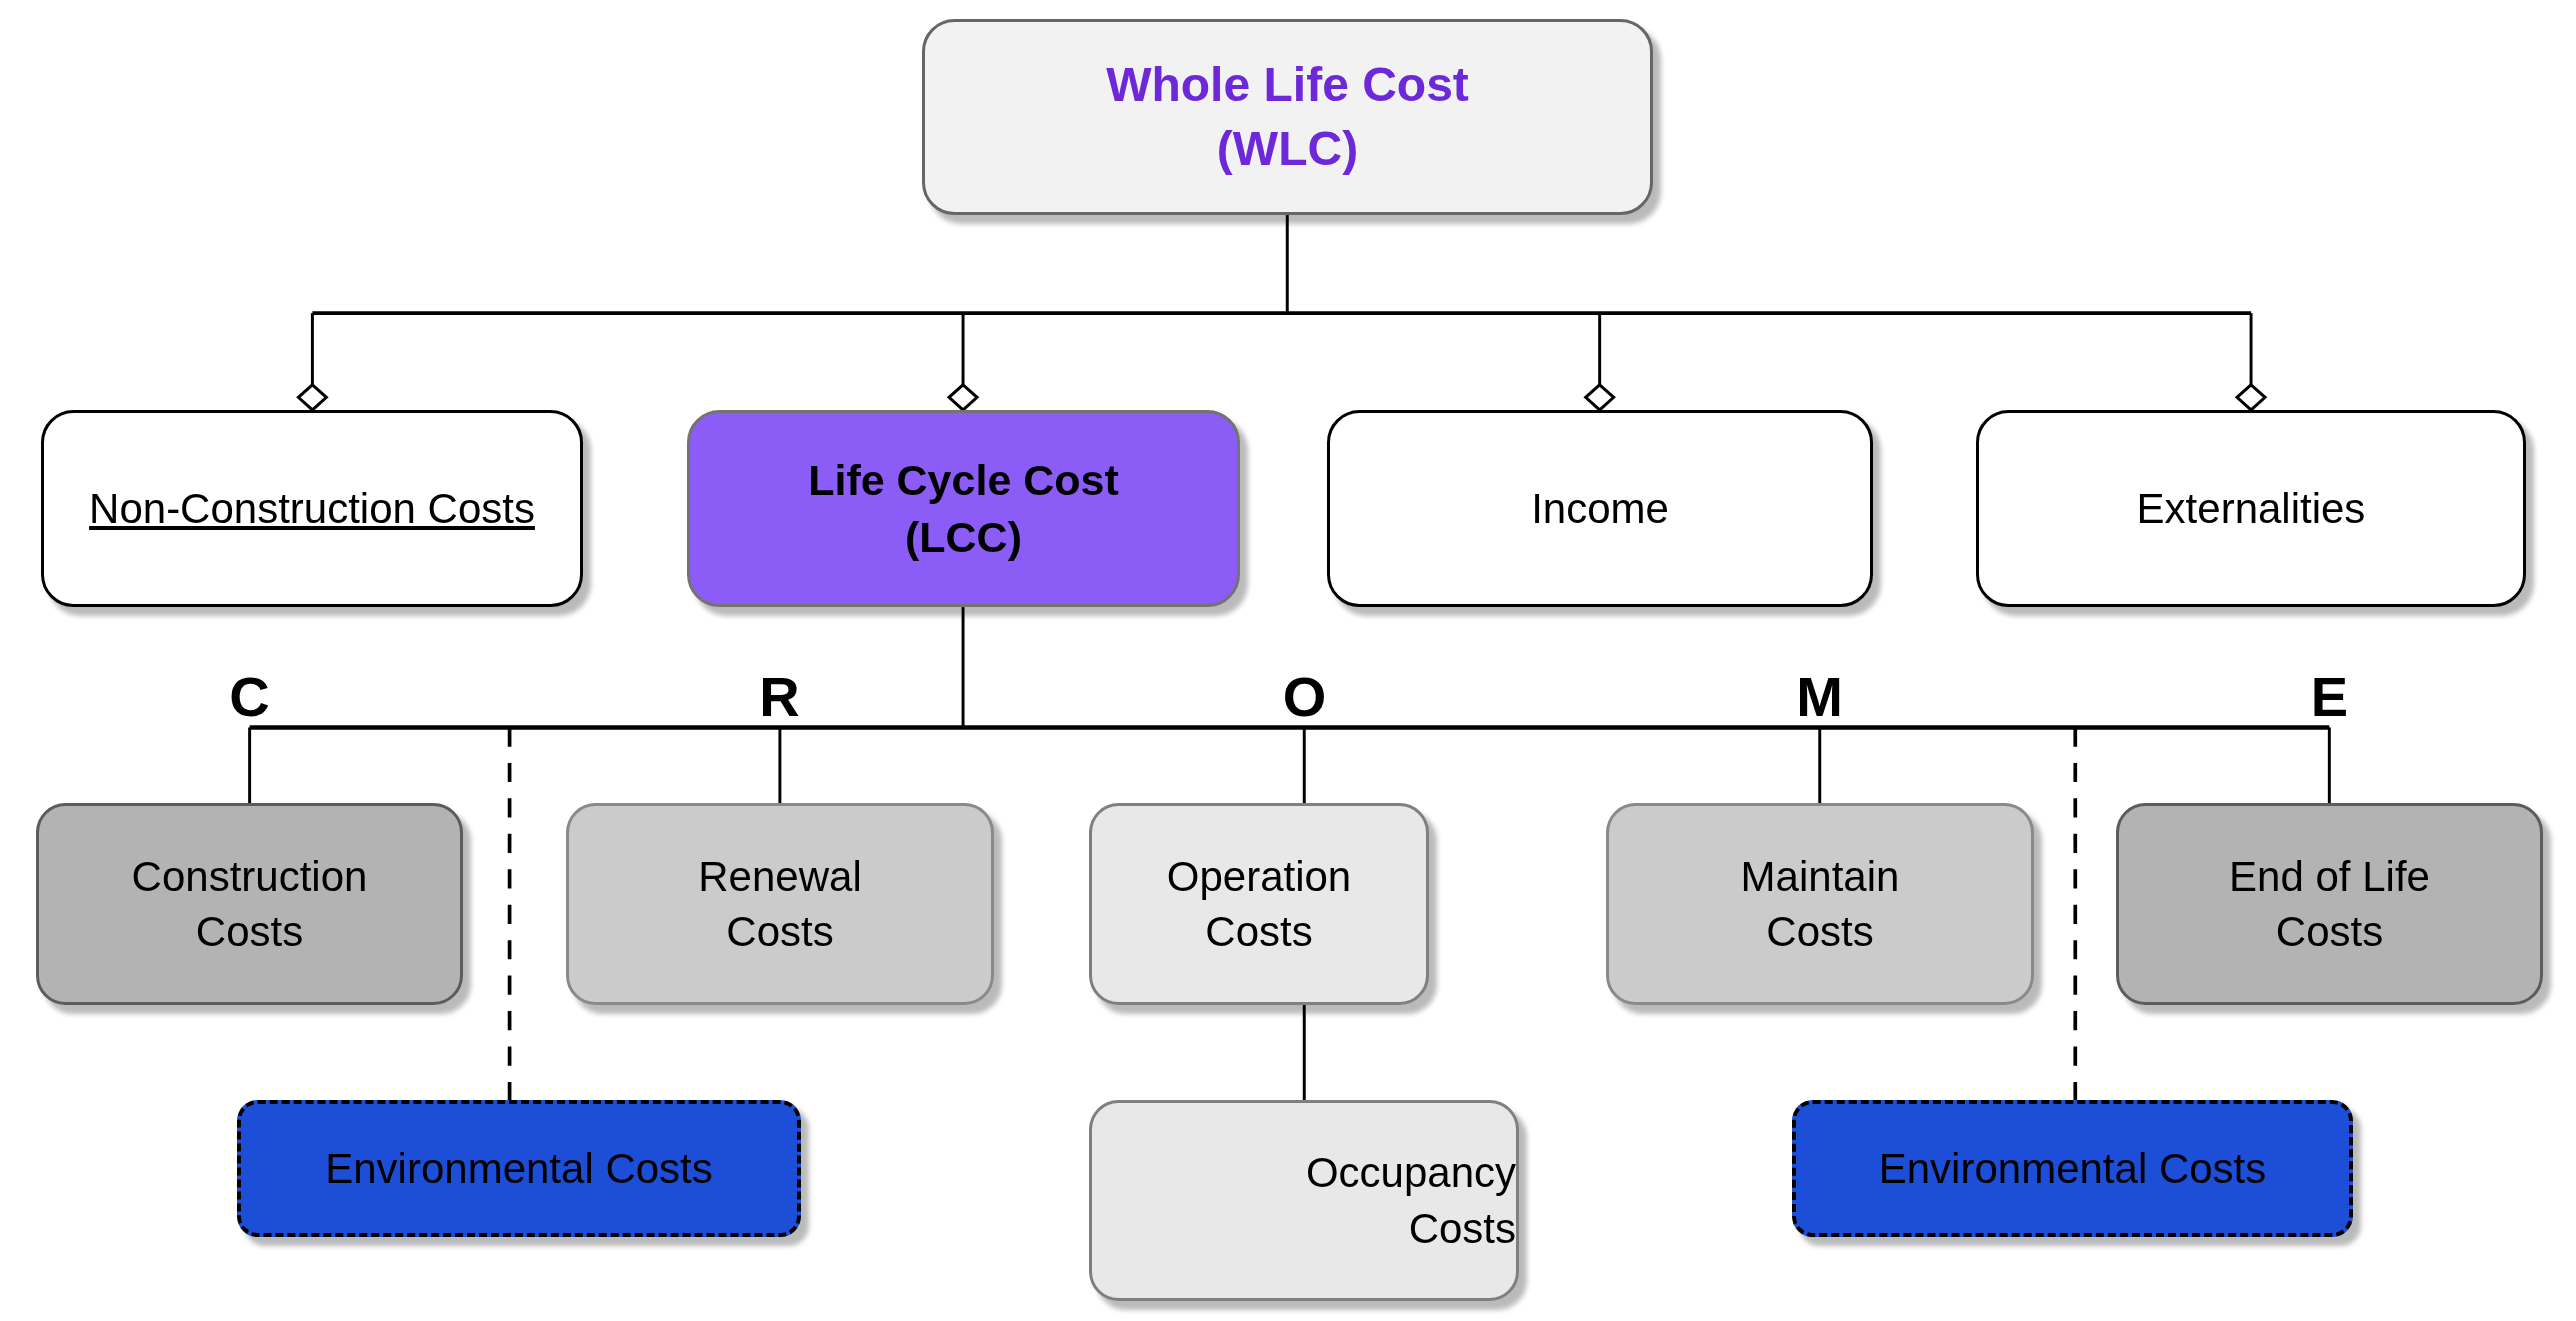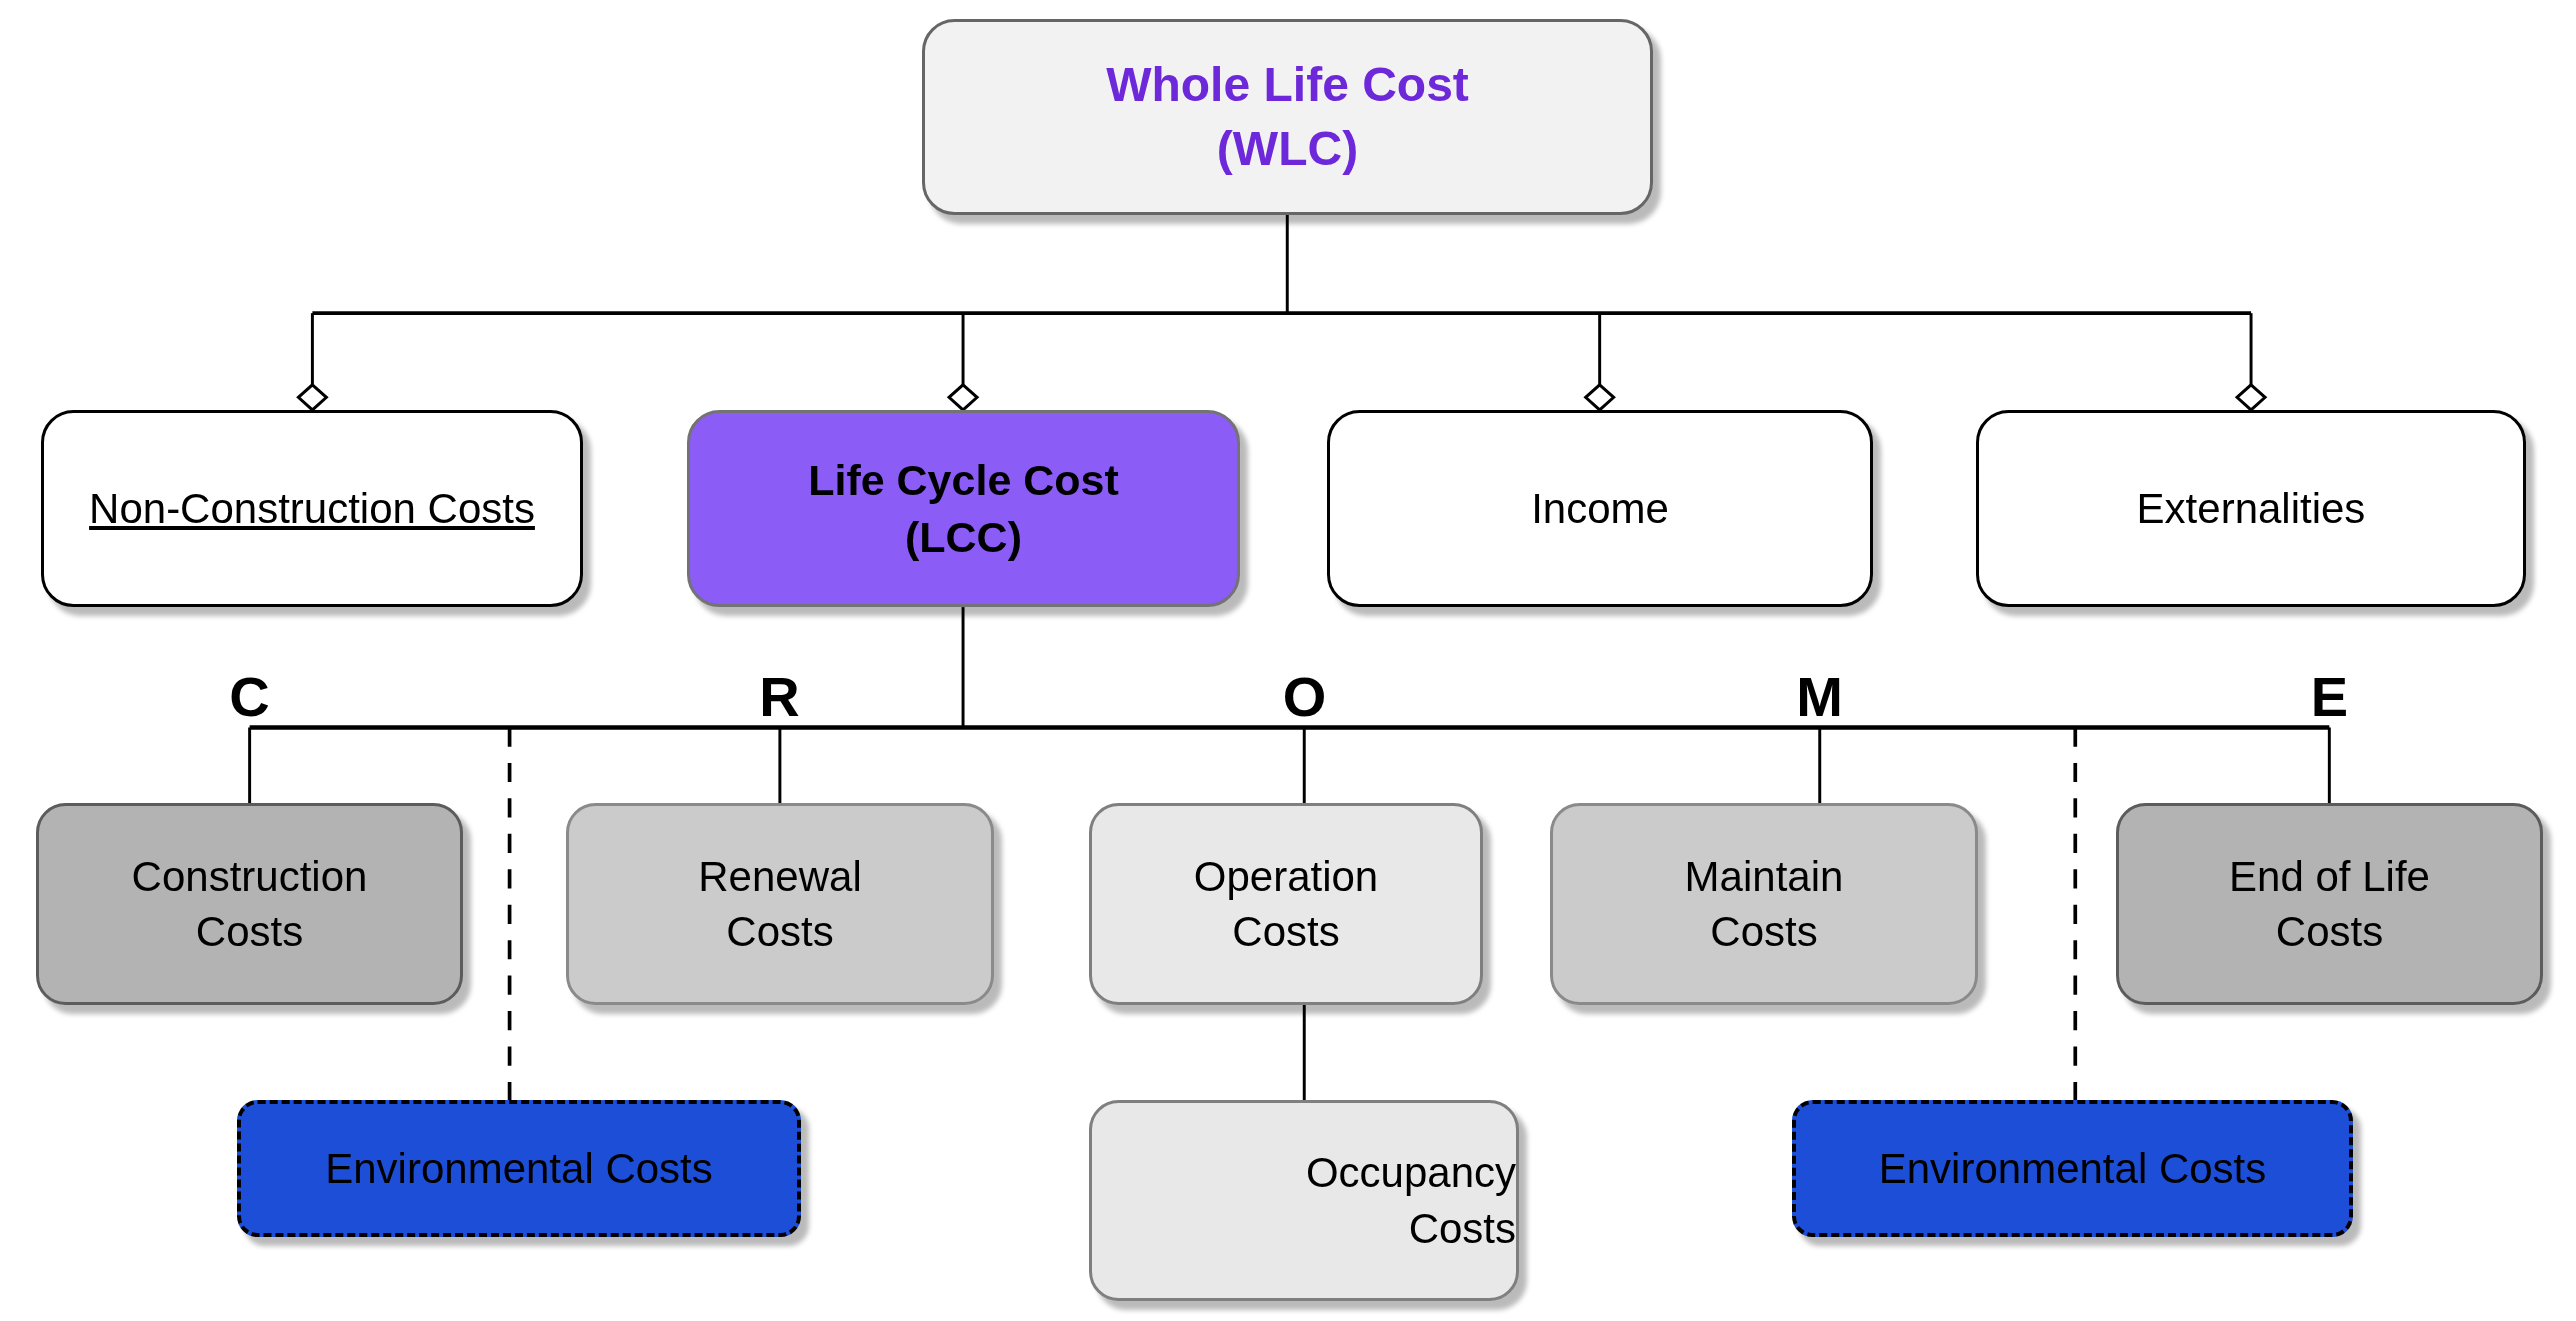--- a/index.html
+++ b/index.html
@@ -53,22 +53,22 @@
   }
   .letter-c{left:198px;}
   .letter-r{left:728px;}
   .letter-o{left:1253px;}
   .letter-m{left:1768px;}
   .letter-e{left:2278px;}
   
   .lvl3{top:803px;height:202px;font-size:42px;border-radius:29.5px;}
   .construction{left:36px;width:427px;background:#b3b3b3;border:3px solid #5c5c5c;}
   .renewal{left:566px;width:428px;background:#cbcbcb;border:3px solid #8a8a8a;}
-  .operation{left:1089px;width:394px;background:#e8e8e8;border:3px solid #7f7f7f;}
-  .maintain{left:1550px;width:428px;background:#cbcbcb;border:3px solid #8a8a8a;}
+  .operation{left:1089px;width:340px;background:#e8e8e8;border:3px solid #7f7f7f;}
+  .maintain{left:1606px;width:428px;background:#cbcbcb;border:3px solid #8a8a8a;}
   .endoflife{left:2116px;width:427px;background:#b3b3b3;border:3px solid #5c5c5c;}
   
   .env{
     top:1100px;height:137px;
     background:#1d4ed8;border:4.4px dashed #000000;border-radius:20.7px;
     font-size:42px;
     box-shadow:7.4px 8.9px 5.2px rgba(0,0,0,0.27);
   }
   .env-left{left:237px;width:564px;}
   .env-right{left:1792px;width:561px;}

